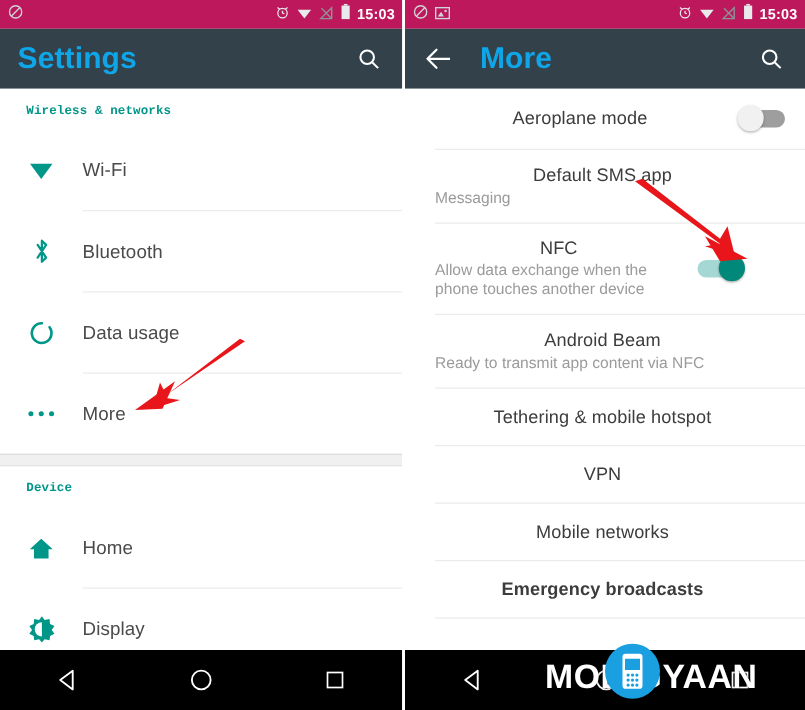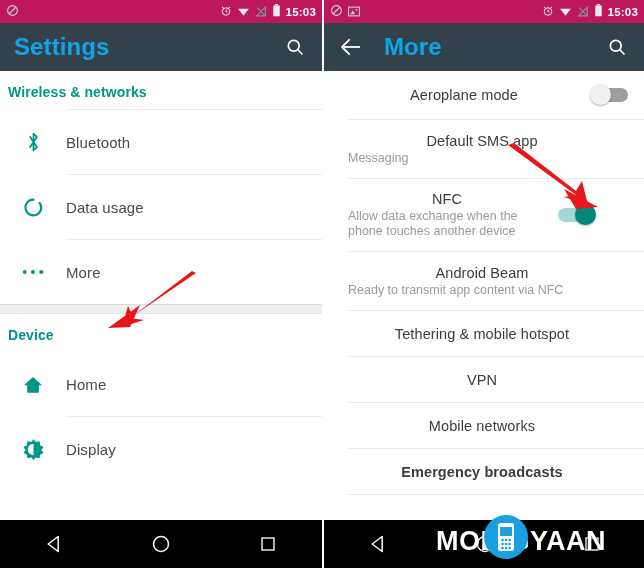--- a/index.html
+++ b/index.html
@@ -32,22 +32,22 @@
     color: #0ea5e9; font-size: 24px; font-weight: bold; letter-spacing: .1px;
   }
   .appbar.withback .title { margin-left: 20px; }
   .appbar .spacer { flex: 1; }
   .ab-btn { display: flex; align-items: center; justify-content: center; width: 26px; height: 26px; }
 
   
   .content { position: relative; height: 497px; background: #ffffff; overflow: hidden; }
 
   .section-head {
-    color: #009688; font-size: 14px; font-weight: bold;
-    padding: 13px 0 9px 8px; letter-spacing: .1px;
+    color: #009688; font-size: 10px; font-weight: bold;
+    padding: 13px 0 9px 21px; letter-spacing: .1px; font-family: Liberation Mono, monospace;
   }
 
   .row {
     display: flex; align-items: flex-start;
     min-height: 64px; padding: 0 16px 0 0; position: relative;
   }
   .row .ico-col {
     width: 66px; flex: 0 0 66px;
     display: flex; align-items: center; justify-content: center;
     align-self: stretch;
@@ -150,20 +150,30 @@
             <circle cx="10.5" cy="10.5" r="6.5" fill="none" stroke="#ffffff" stroke-width="2"></circle>
             <line x1="15.5" y1="15.5" x2="21" y2="21" stroke="#ffffff" stroke-width="2"></line>
           </svg>
       </span>
     </div>
 
     <div class="content">
 
       <div class="section-head">Wireless &amp; networks</div>
 
+      <div class="row">
+        <span class="ico-col">
+          <svg width="22" height="18" viewBox="0 0 24 20">
+              <path d="M2 4.5 L12 18 L22 4.5 Z" fill="#009688"></path>
+            </svg>
+        </span>
+        <span class="txt-col">
+            <span class="label">Wi-Fi</span>
+          </span>
+      </div>
       <div class="divider"></div>
 
       <div class="row">
         <span class="ico-col">
           <svg width="17" height="22" viewBox="0 0 18 26">
               <path d="M5 7 L13 19 L9 23 L9 3 L13 7 L5 19" fill="none" stroke="#009688" stroke-width="2.1" stroke-linejoin="round" stroke-linecap="round"></path>
             </svg>
         </span>
         <span class="txt-col">
             <span class="label">Bluetooth</span>

